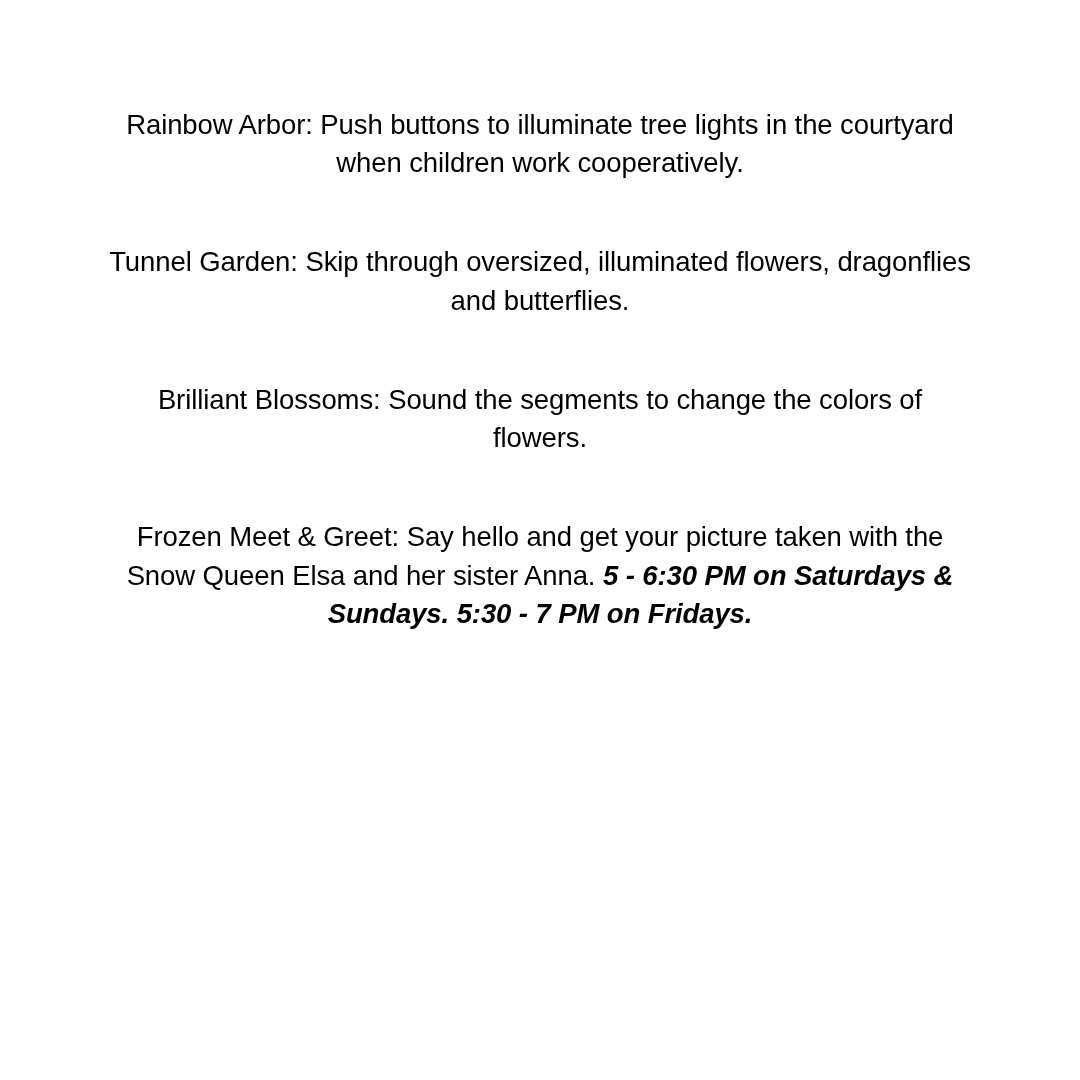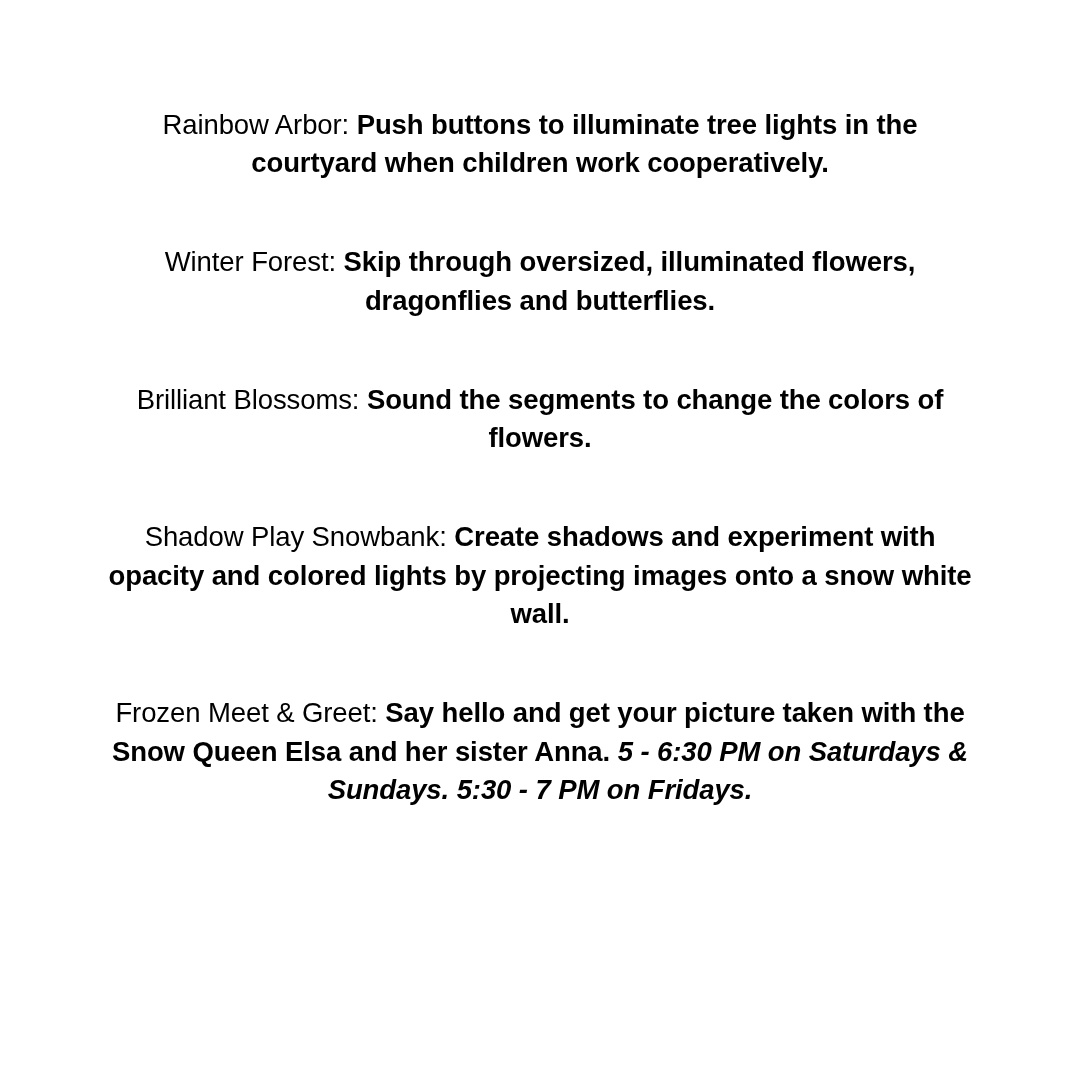--- a/index.html
+++ b/index.html
@@ -29,47 +29,44 @@
     margin-bottom: 33px;
     letter-spacing: -0.1px;
   }
   .entry:last-child {
     margin-bottom: 0;
   }
   .entry .term {
     font-weight: normal;
   }
   .entry .desc {
-    font-weight: bold;
+    font-weight: normal;
   }
   .entry .note {
     font-weight: bold;
     font-style: italic;
   }
 </style>
 </head>
 <body>
 
 <div class="page">
 
   <p class="entry">
     <span class="term">Rainbow Arbor:</span><span class="desc"> Push buttons to illuminate tree lights in the courtyard when children work cooperatively.</span><span class="note"></span>
   </p>
 
   <p class="entry">
-    <span class="term">Winter Forest:</span><span class="desc"> Skip through oversized, illuminated flowers, dragonflies and butterflies.</span><span class="note"></span>
+    <span class="term">Tunnel Garden:</span><span class="desc"> Skip through oversized, illuminated flowers, dragonflies and butterflies.</span><span class="note"></span>
   </p>
 
   <p class="entry">
     <span class="term">Brilliant Blossoms:</span><span class="desc"> Sound the segments to change the colors of flowers.</span><span class="note"></span>
   </p>
 
-  <p class="entry">
-    <span class="term">Shadow Play Snowbank:</span><span class="desc"> Create shadows and experiment with opacity and colored lights by projecting images onto a snow white wall.</span><span class="note"></span>
-  </p>
 
 
 
 
   <p class="entry">
     <span class="term">Frozen Meet &amp; Greet:</span><span class="desc"> Say hello and get your picture taken with the Snow Queen Elsa and her sister Anna. </span><span class="note">5 - 6:30 PM on Saturdays &amp; Sundays. 5:30 - 7 PM on Fridays.</span>
   </p>
 
 </div>
 

